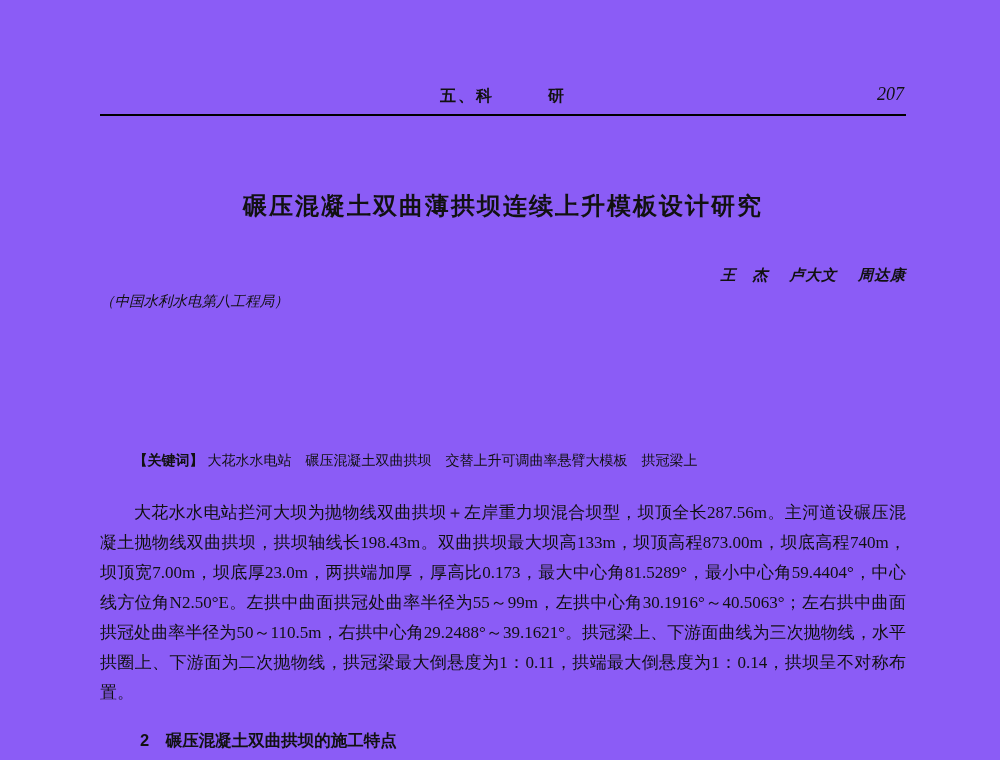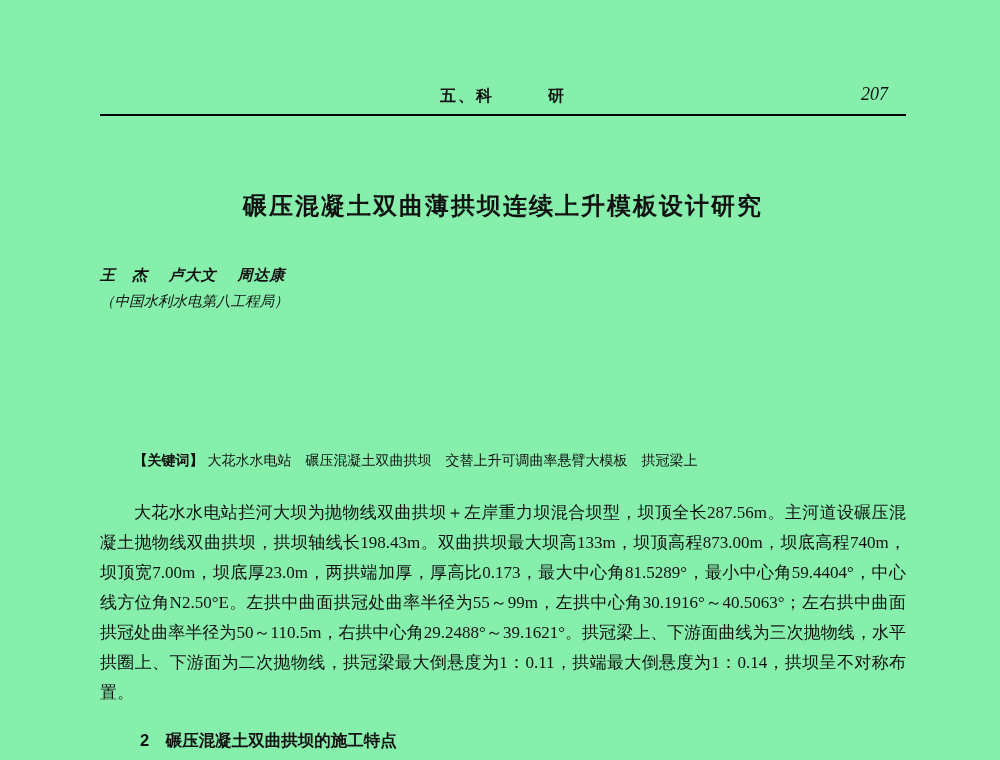--- a/index.html
+++ b/index.html
@@ -4,21 +4,21 @@
 <style>
   html, body {
     margin: 0;
     padding: 0;
     background: #ffffff;
   }
   .page {
     position: relative;
     width: 1000px;
     height: 760px;
-    background: #86efac;
+    background: #8b5cf6;
     color: #111111;
     font-family: "Liberation Serif", serif;
     overflow: hidden;
   }
   
   .header-row {
     position: absolute;
     top: 86px;
     left: 100px;
     width: 806px;
@@ -29,21 +29,21 @@
     left: 0;
     right: 0;
     text-align: center;
     font-size: 16px;
     font-weight: bold;
     letter-spacing: 2px;
     white-space: pre;
   }
   .page-number {
     position: absolute;
-    right: 18px;
+    right: 2px;
     top: -2px;
     font-size: 18px;
     font-style: italic;
   }
   .header-rule {
     position: absolute;
     top: 114px;
     left: 100px;
     width: 806px;
     height: 2px;
@@ -60,21 +60,21 @@
     font-size: 24px;
     font-weight: bold;
     letter-spacing: 2px;
     white-space: pre;
   }
   .authors {
     position: absolute;
     top: 266px;
     left: 100px;
     width: 806px;
-    text-align: left;
+    text-align: right;
     font-size: 15px;
     font-weight: bold;
     font-style: italic;
     letter-spacing: 1px;
     white-space: pre;
   }
   .affiliation {
     position: absolute;
     top: 292px;
     left: 100px;

